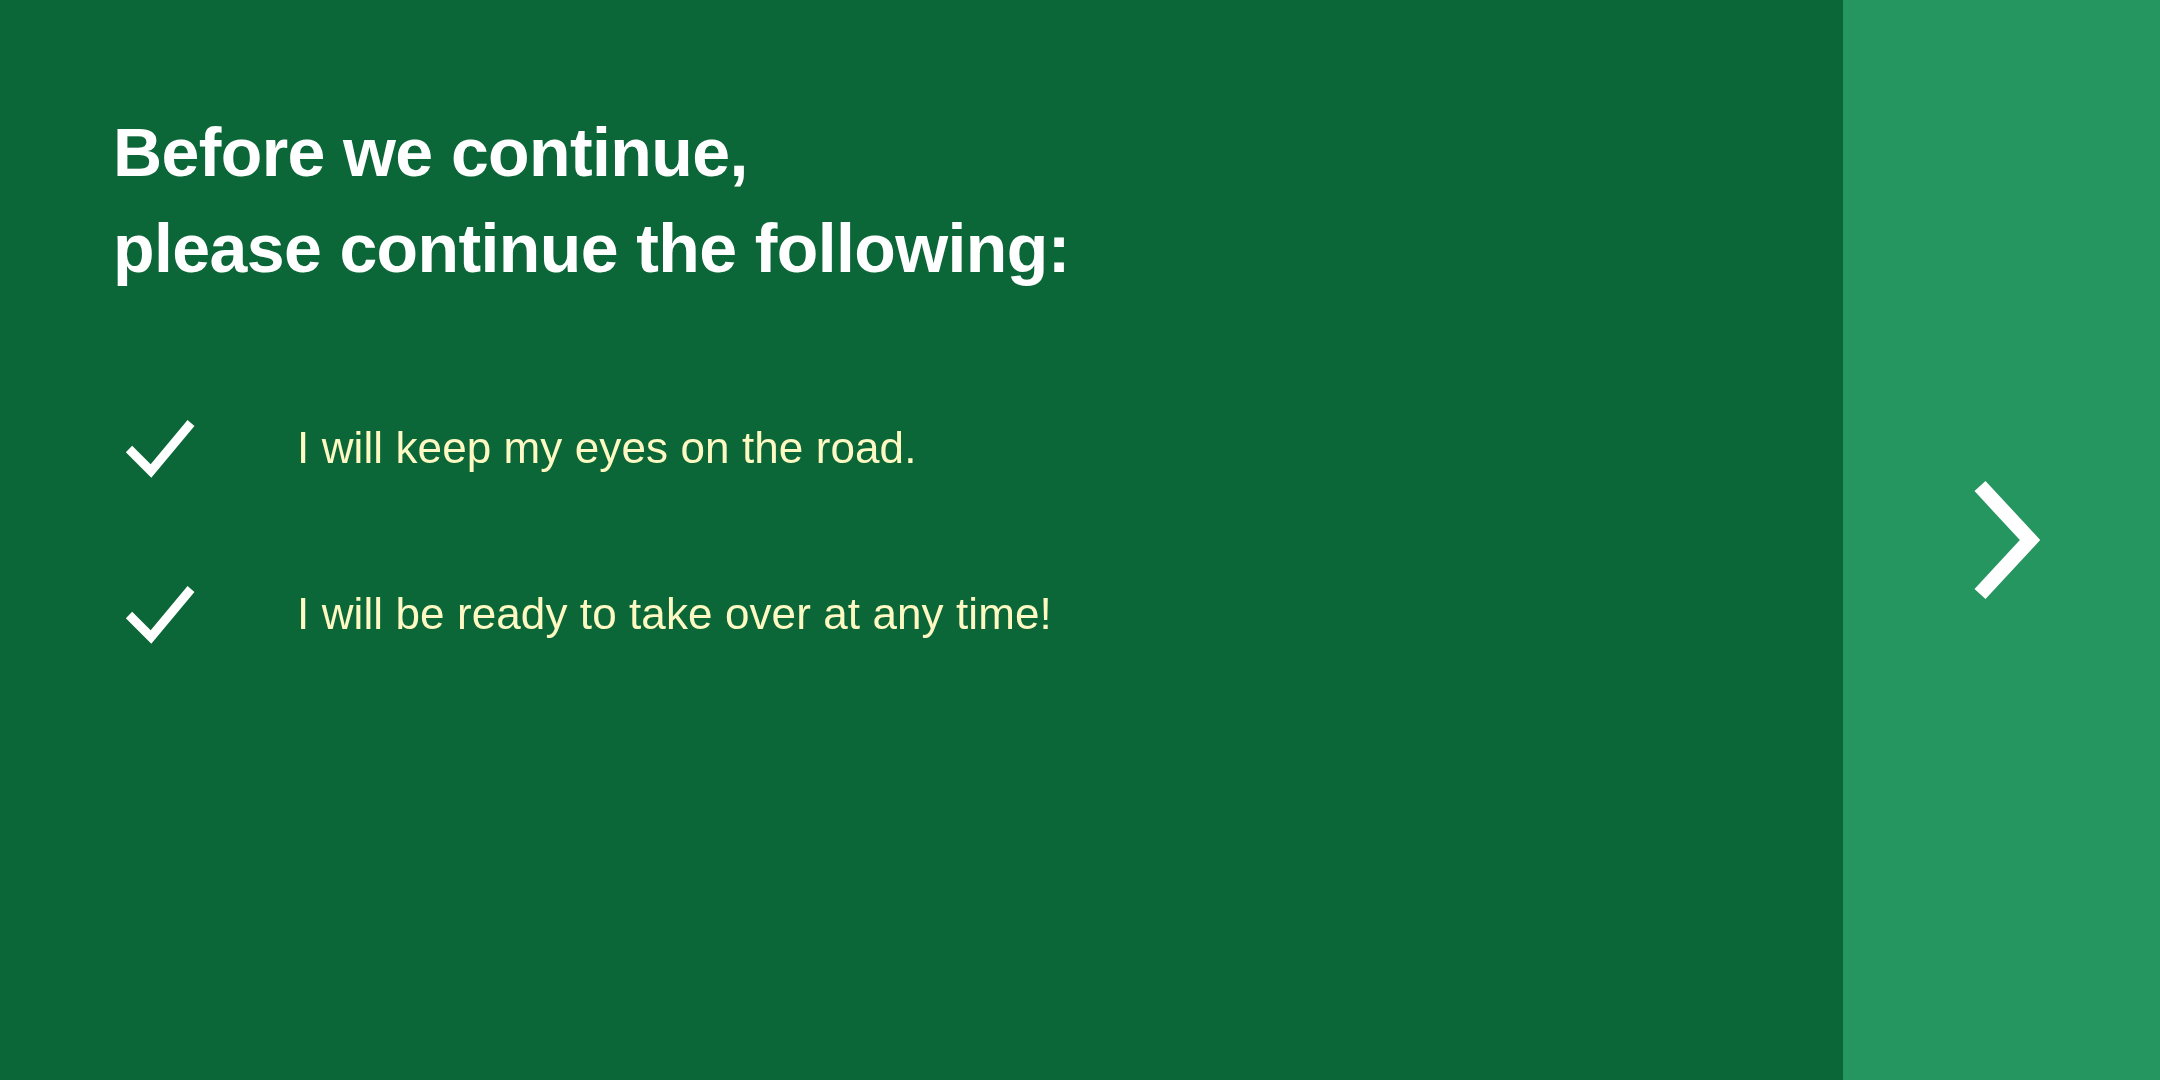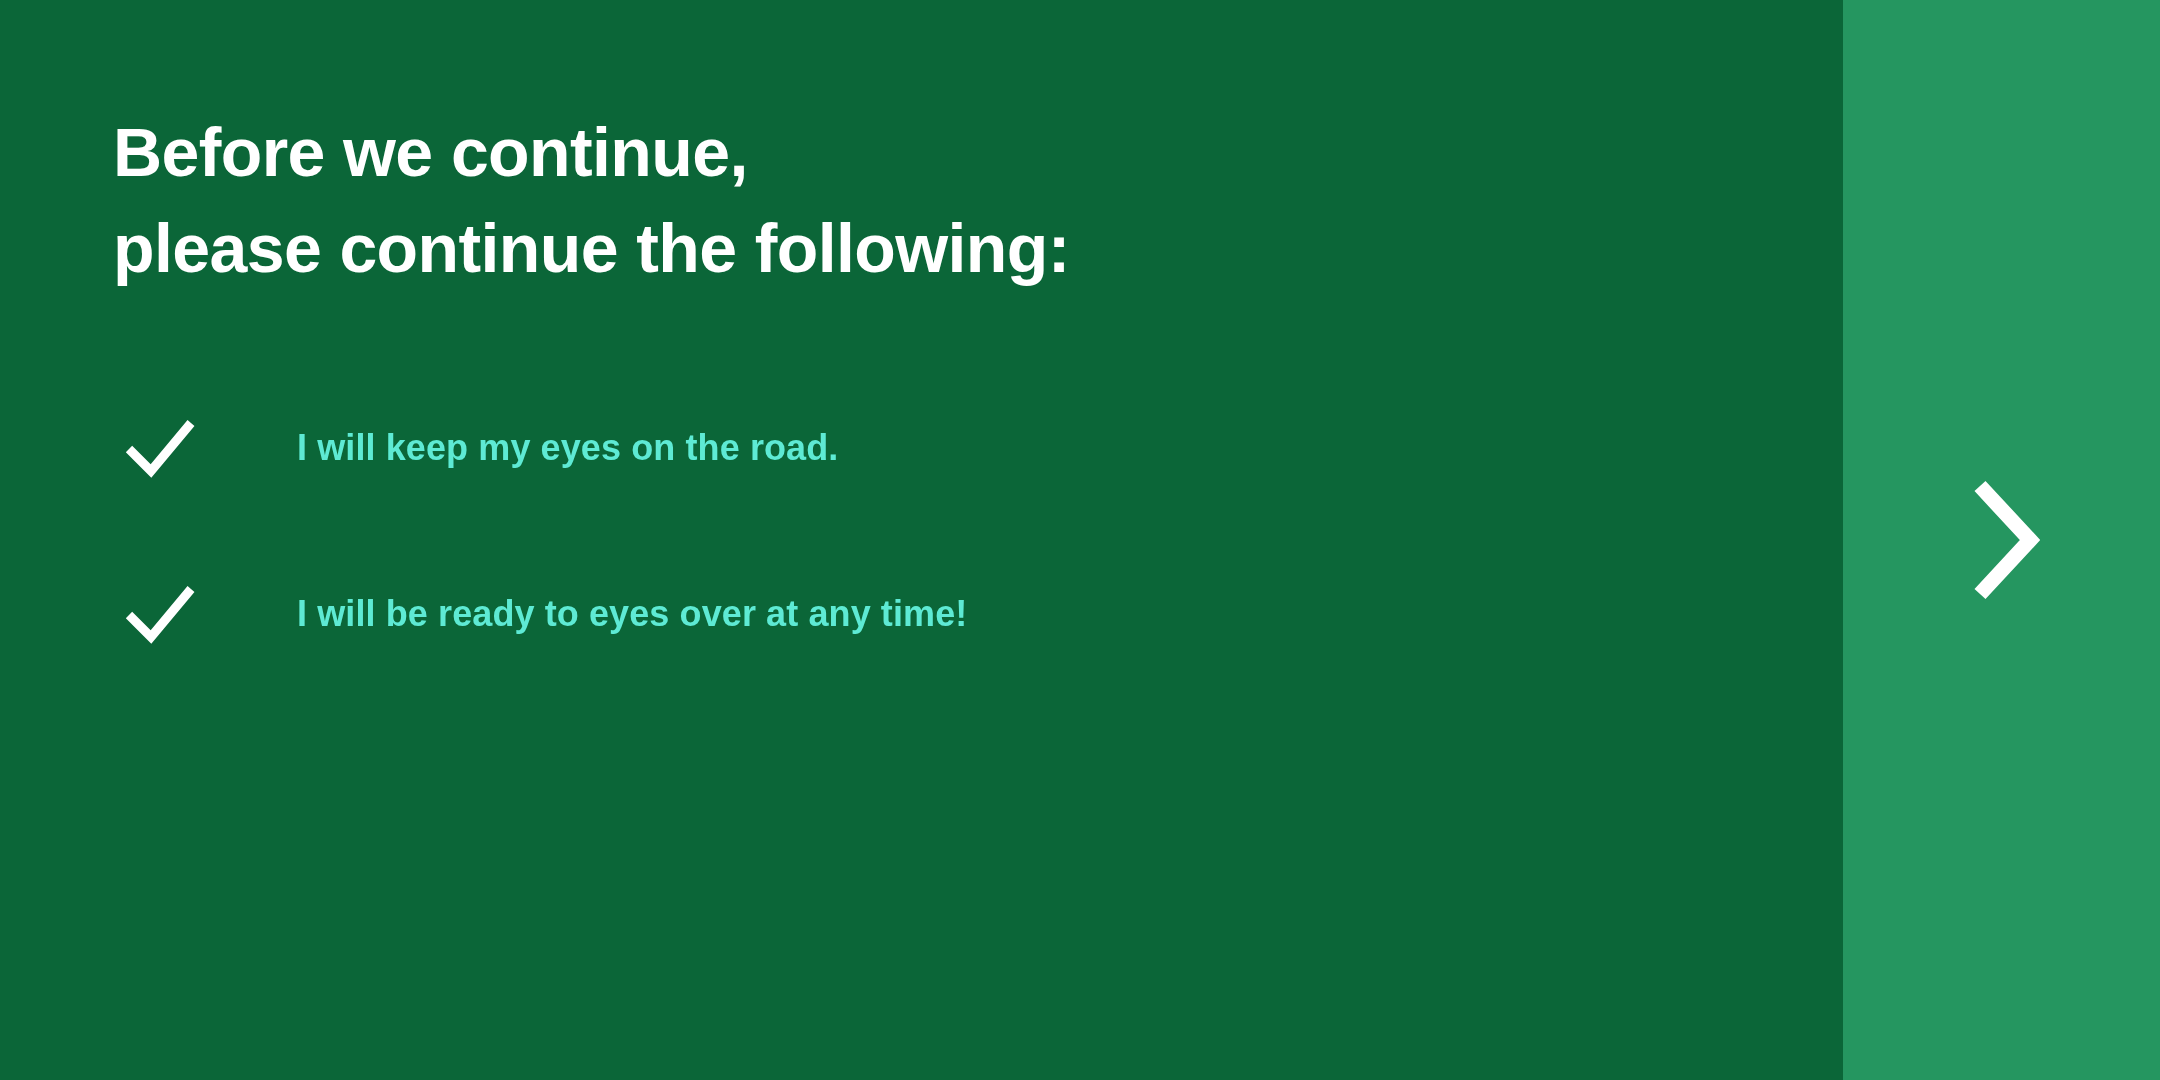--- a/index.html
+++ b/index.html
@@ -82,24 +82,24 @@
     justify-content: flex-start;
     margin-left: 8px;
   }
   .check-icon svg {
     display: block;
     width: 78px;
     height: 78px;
   }
 
   .check-label {
-    color: #5eead4;
+    color: #fef9c3;
     font-family: "Liberation Sans", sans-serif;
-    font-weight: bold;
-    font-size: 36px;
+    font-weight: normal;
+    font-size: 44px;
     line-height: 58px;
     letter-spacing: 0.1px;
     white-space: nowrap;
     margin-left: 90px;
   }
 
   
   .next-panel {
     position: relative;
     width: 317px;
@@ -141,21 +141,21 @@
           <span class="check-label">I will keep my eyes on the road.</span>
         </li>
 
 
         <li class="check-row">
           <span class="check-icon">
             <svg viewBox="0 0 78 78" xmlns="http://www.w3.org/2000/svg" aria-hidden="true">
               <path d="M8 40 L30 62 L70 14" fill="none" stroke="#FFFFFF" stroke-width="9" stroke-linecap="butt" stroke-linejoin="miter"></path>
             </svg>
           </span>
-          <span class="check-label">I will be ready to eyes over at any time!</span>
+          <span class="check-label">I will be ready to take over at any time!</span>
         </li>
 
       </ul>
     </div>
   </div>
 
   <div class="next-panel">
     <svg class="chevron" viewBox="0 0 76 124" xmlns="http://www.w3.org/2000/svg" aria-hidden="true">
       <path d="M16 8 L66 62 L16 116" fill="none" stroke="#FFFFFF" stroke-width="15" stroke-linecap="butt" stroke-linejoin="miter"></path>
     </svg>

